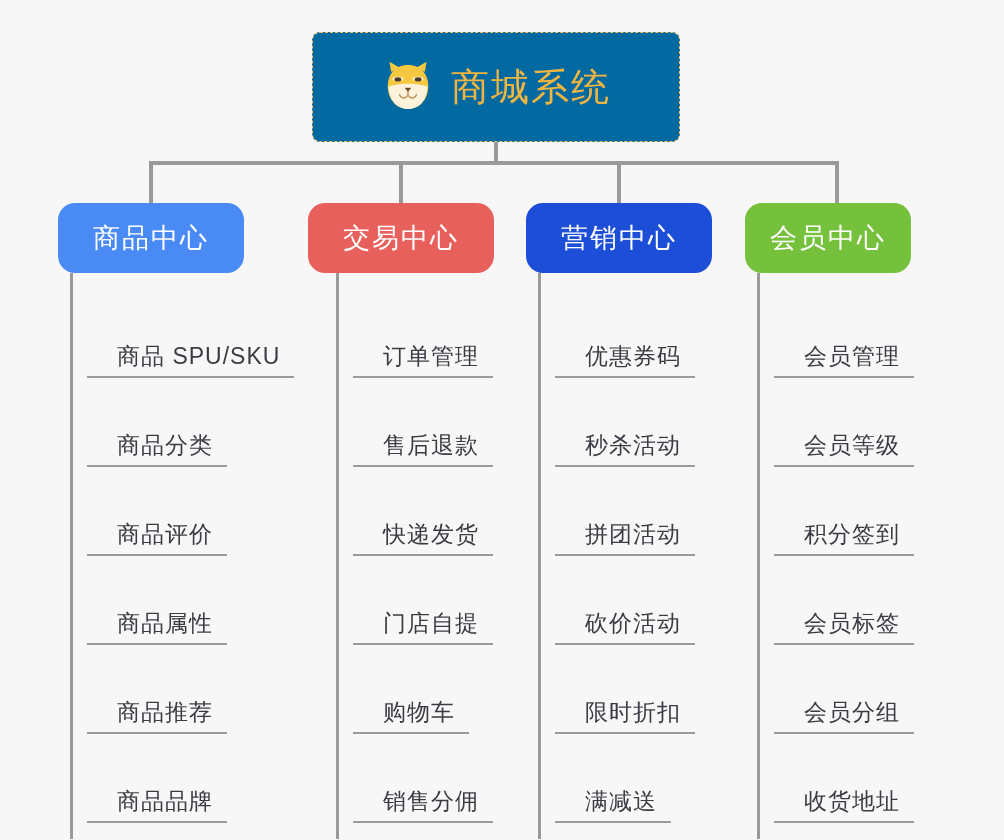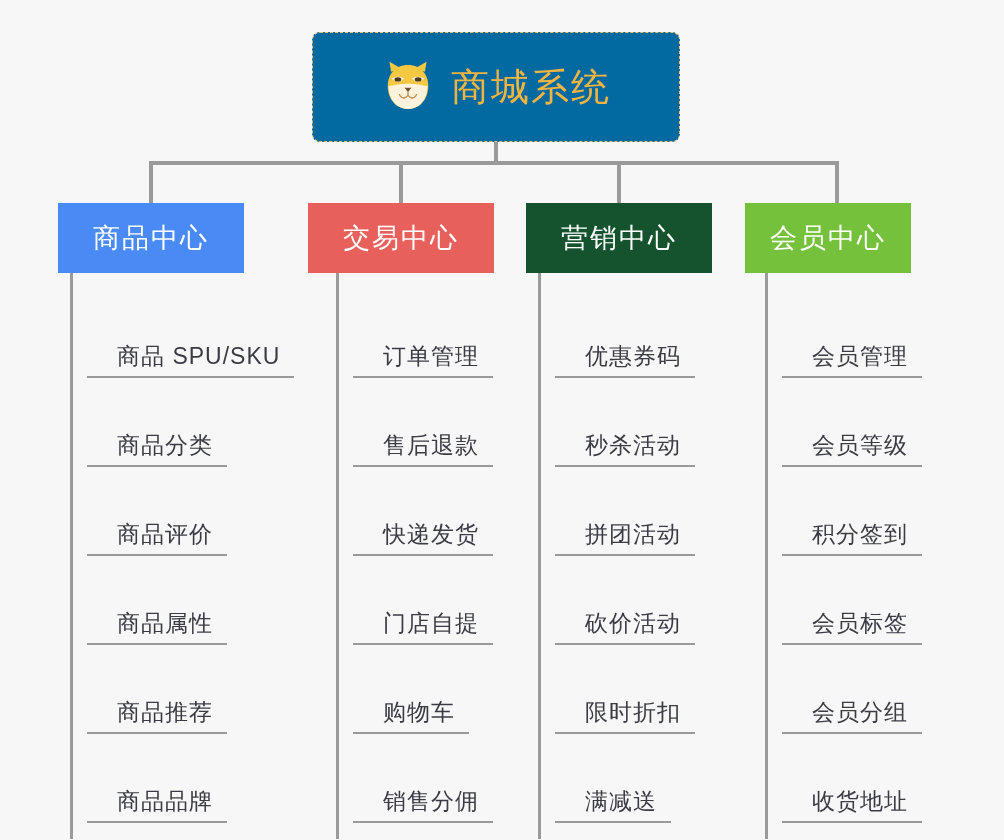--- a/index.html
+++ b/index.html
@@ -58,21 +58,21 @@
   .conn-v { width: 4px; }
   .conn-h { height: 4px; }
 
   
   .column {
     position: absolute;
     top: 203px;
   }
   .cat-box {
     height: 70px;
-    border-radius: 0;
+    border-radius: 17px;
     display: flex;
     align-items: center;
     justify-content: center;
     color: #ffffff;
     font-size: 27px;
     letter-spacing: 2px;
     box-sizing: border-box;
   }
 
   
@@ -201,21 +201,21 @@
           <span class="leaf-text">购物车</span>
         </li>
         <li class="leaf-item">
           <span class="leaf-text">销售分佣</span>
         </li>
       </ul>
     </div>
   </div>
 
   <div class="column" style="left:526px; width:230px;">
-    <div class="cat-box" style="width:186px; background:#14532d;">
+    <div class="cat-box" style="width:186px; background:#1d4ed8;">
       <span>营销中心</span>
     </div>
     <div class="leaf-wrap" style="margin-left:12px;">
       <div class="spine"></div>
       <ul class="leaf-list">
         <li class="leaf-item">
           <span class="leaf-text">优惠券码</span>
         </li>
         <li class="leaf-item">
           <span class="leaf-text">秒杀活动</span>
@@ -233,21 +233,21 @@
           <span class="leaf-text">满减送</span>
         </li>
       </ul>
     </div>
   </div>
 
   <div class="column" style="left:745px; width:230px;">
     <div class="cat-box" style="width:166px; background:#76c13c;">
       <span>会员中心</span>
     </div>
-    <div class="leaf-wrap" style="margin-left:20px;">
+    <div class="leaf-wrap" style="margin-left:12px;">
       <div class="spine"></div>
       <ul class="leaf-list">
         <li class="leaf-item">
           <span class="leaf-text">会员管理</span>
         </li>
         <li class="leaf-item">
           <span class="leaf-text">会员等级</span>
         </li>
         <li class="leaf-item">
           <span class="leaf-text">积分签到</span>

